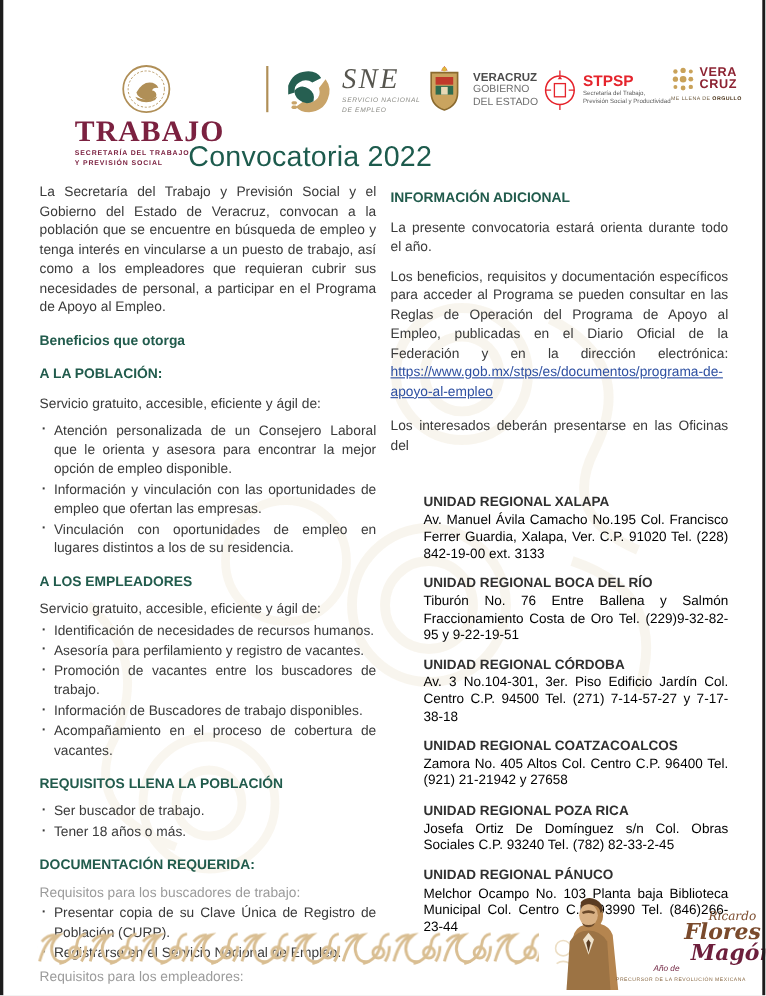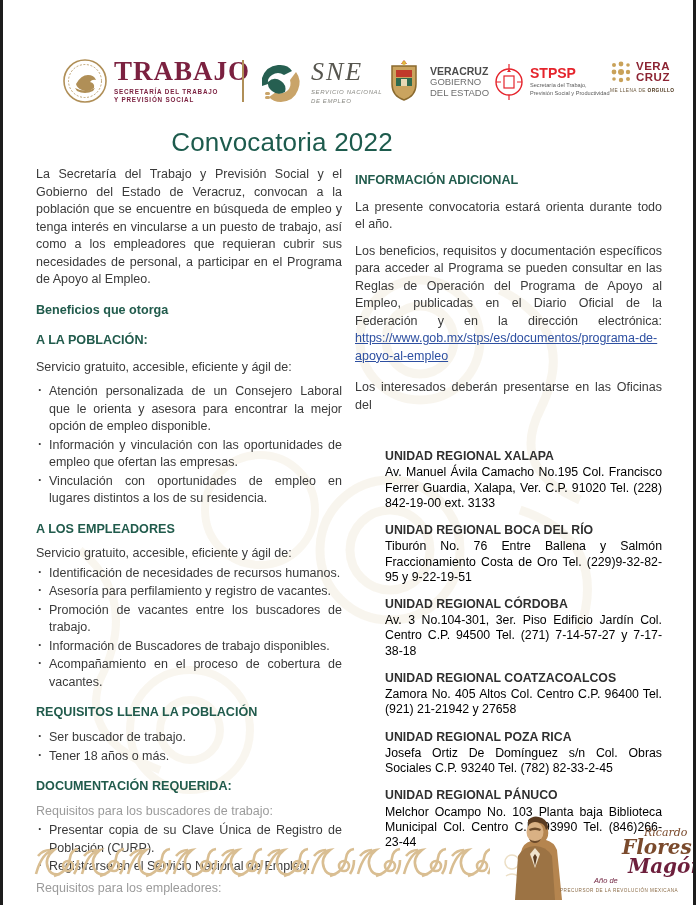--- a/index.html
+++ b/index.html
@@ -11,21 +11,21 @@
   .edge{position:absolute;top:0;bottom:0;width:3px;background:#1c1c1c;z-index:5;}
   .edge.left{left:0;}
   .edge.right{right:0;}
   
   .watermark{position:absolute;z-index:0;opacity:0.55;pointer-events:none;}
   .content{position:relative;z-index:1;}
 
   
   .hdr{position:absolute;top:56px;left:0;width:696px;height:60px;}
   .logo-group{position:absolute;display:flex;align-items:center;}
-  .trabajo{left:62px;top:0;}
+  .trabajo{left:62px;top:0;flex-direction:column;}
   .trabajo-text{margin-left:6px;}
   .trabajo-name{font-family:"Liberation Serif",serif;font-weight:bold;color:#7b2140;font-size:27px;letter-spacing:1px;line-height:1;}
   .trabajo-sub{color:#7b2140;font-size:6.3px;font-weight:bold;letter-spacing:0.8px;margin-top:3px;line-height:1.35;}
   .hdr-divider{position:absolute;left:242px;top:4px;width:2px;height:42px;background:#b08f57;}
   .sne{left:256px;top:2px;}
   .sne-text{margin-left:7px;font-style:italic;}
   .sne-name{font-family:"Liberation Serif",serif;color:#57564f;font-size:26px;letter-spacing:2px;line-height:1;}
   .sne-sub{color:#8a8a84;font-size:6px;letter-spacing:0.6px;margin-top:3px;line-height:1.4;}
   .vgob{left:384px;top:2px;}
   .vgob-text{margin-left:6px;font-size:9.5px;line-height:1.15;color:#6e6e6e;}

